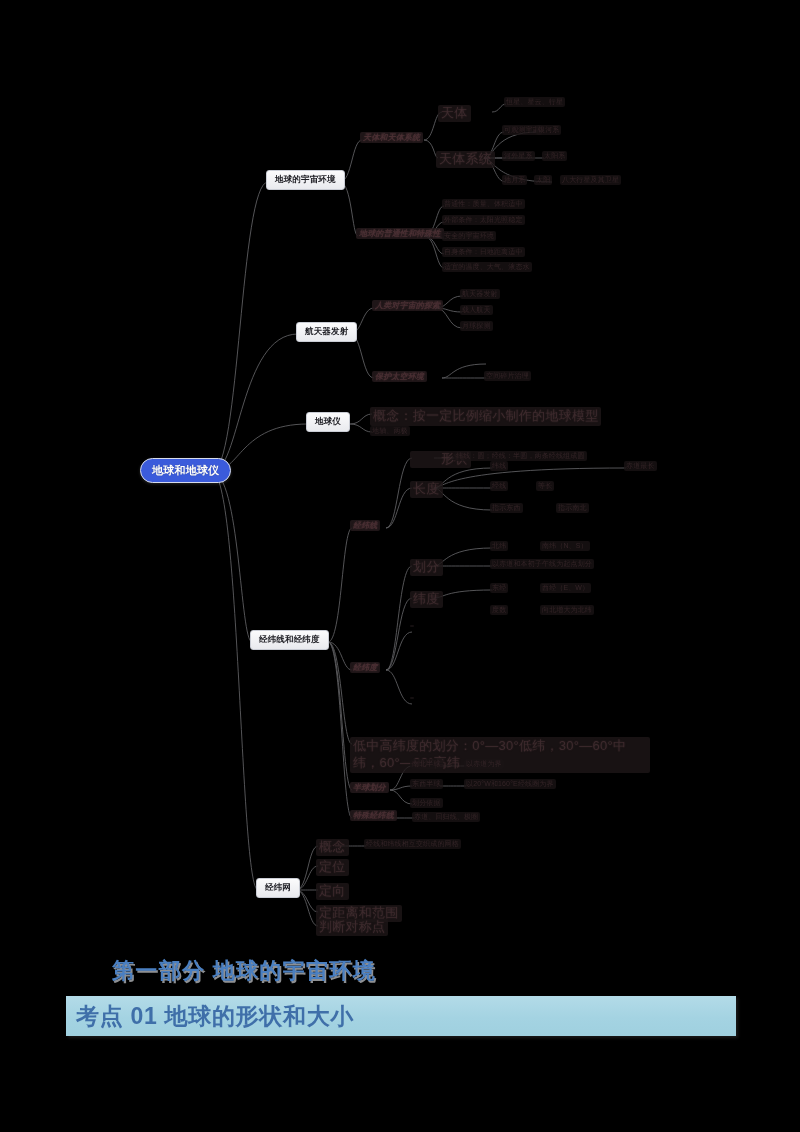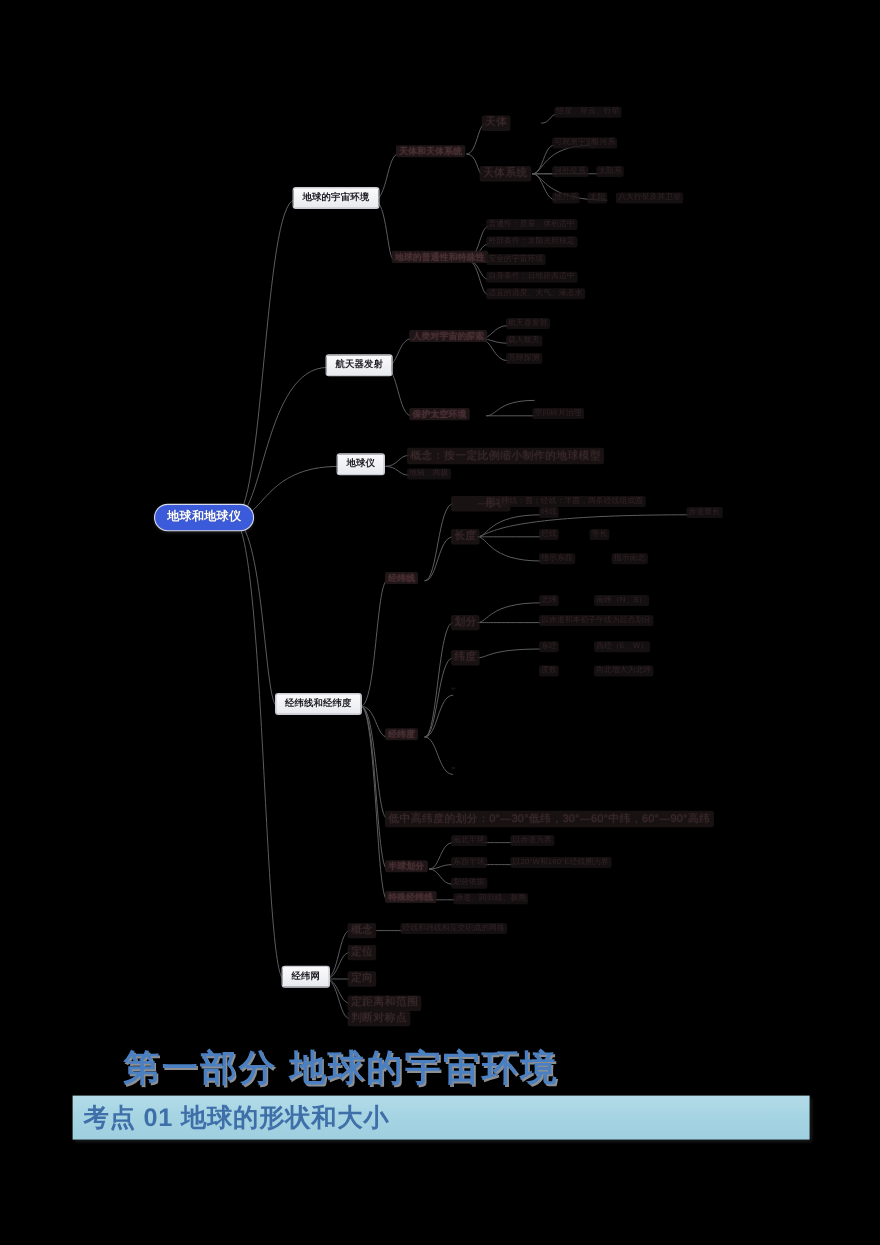--- a/index.html
+++ b/index.html
@@ -52,24 +52,25 @@
 
   
   .node.lvl3{
     color:#4a2f33;
     font-size:8px;
     font-weight:600;
     background:rgba(36,26,28,.85);
     padding:1px 3px;
     border-radius:2px;
     text-shadow:0 0 2px rgba(120,80,85,.35);
+    font-style:italic;
   }
   .node.lvl4{
     color:#3d2a2d;
-    font-size:10px;
+    font-size:13px;
     font-weight:500;
     background:rgba(30,22,24,.8);
     padding:1px 3px;
     border-radius:2px;
     text-shadow:0 0 2px rgba(110,75,80,.3);
   }
   .node.lvl5{
     color:#342427;
     font-size:7px;
     font-weight:400;
@@ -78,21 +79,21 @@
     border-radius:2px;
   }
   .node.wrap{white-space:normal;max-width:250px;line-height:1.3;}
 
   
   #part-title{
     position:absolute;
     left:112px;top:948px;
     width:470px;height:46px;
     overflow:hidden;
-    font-size:33px;
+    font-size:22px;
     font-weight:700;
     color:#4a7fc1;
     letter-spacing:.06em;
     text-shadow:1.5px 1.5px 0 #8d8f92;
     white-space:nowrap;
     line-height:46px;
   }
   #kaodian-band{
     position:absolute;
     left:66px;top:996px;

